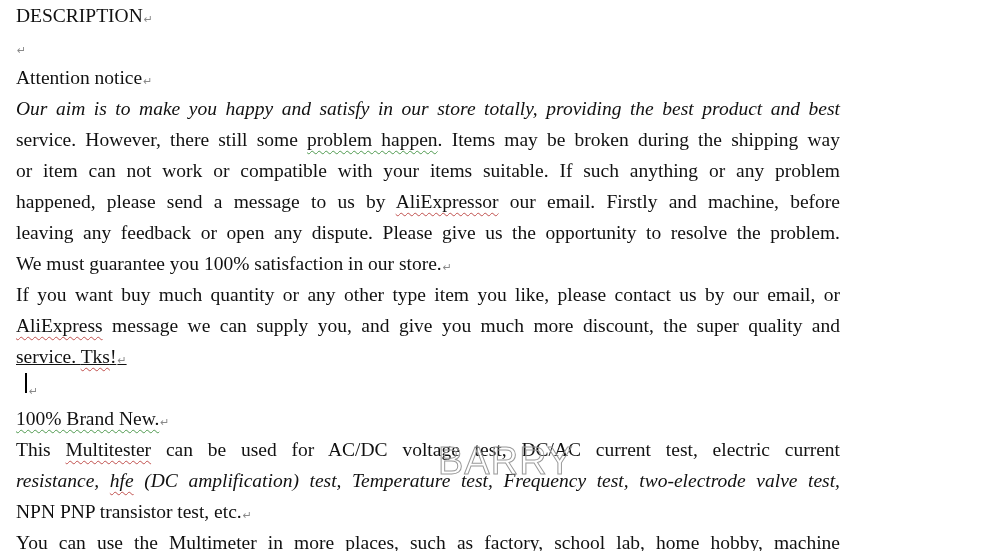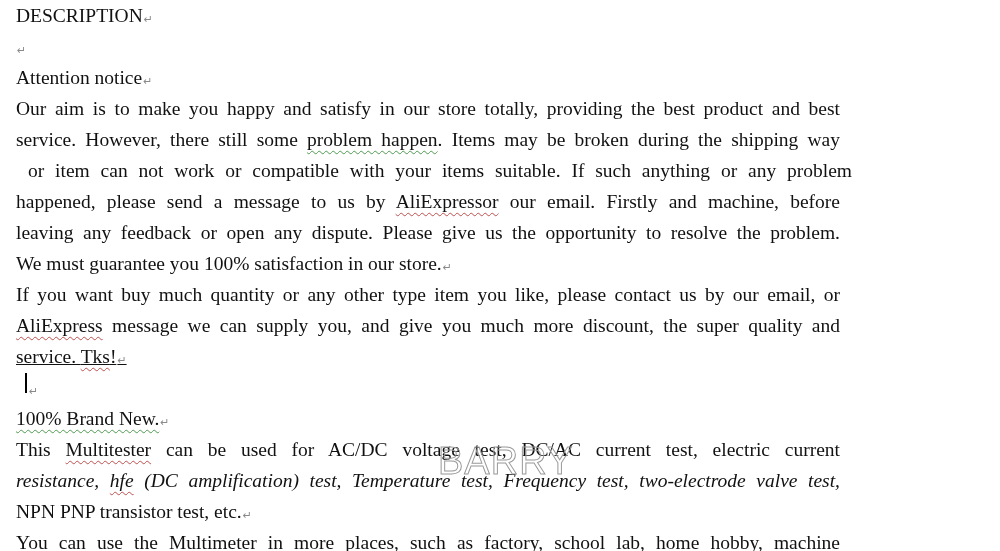--- a/index.html
+++ b/index.html
@@ -83,29 +83,29 @@
   </div>
 
   <div class="line" style="top:31px;">
     <span class="pmark">↵</span>
   </div>
 
   <div class="line" style="top:62px;">
     <span>Attention notice</span><span class="pmark">↵</span>
   </div>
 
-  <div class="line justify" style="top:93px;">
+  <div class="line justify" style="top:93px;font-style:italic;">
     <span>Our aim is to make you happy and satisfy in our store totally, providing the best product and best</span>
   </div>
 
   <div class="line justify" style="top:124px;">
     <span>service. However, there still some </span><span class="sq-green">problem happen</span><span>. Items may be broken during the shipping way</span>
   </div>
 
-  <div class="line justify" style="top:155px;margin-left:12px;">
+  <div class="line justify" style="top:155px;">
     <span>or item can not work or compatible with your items suitable. If such anything or any problem</span>
   </div>
 
   <div class="line justify" style="top:186px;">
     <span>happened, please send a message to us by </span><span class="sq-red">AliExpressor</span><span> our email. Firstly and machine, before</span>
   </div>
 
   <div class="line justify" style="top:217px;font-family:Liberation Serif, serif;">
     <span>leaving any feedback or open any dispute. Please give us the opportunity to resolve the problem.</span>
   </div>

